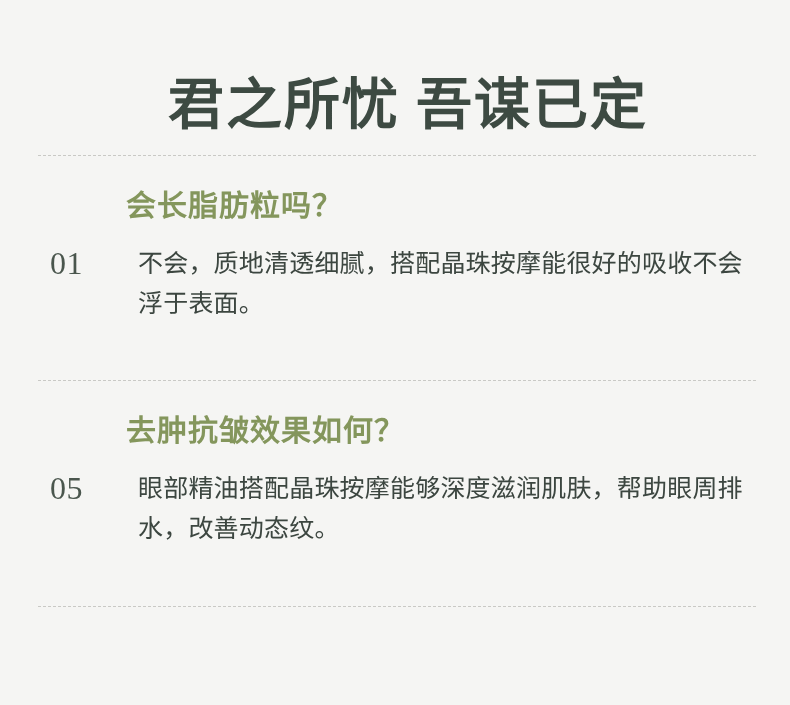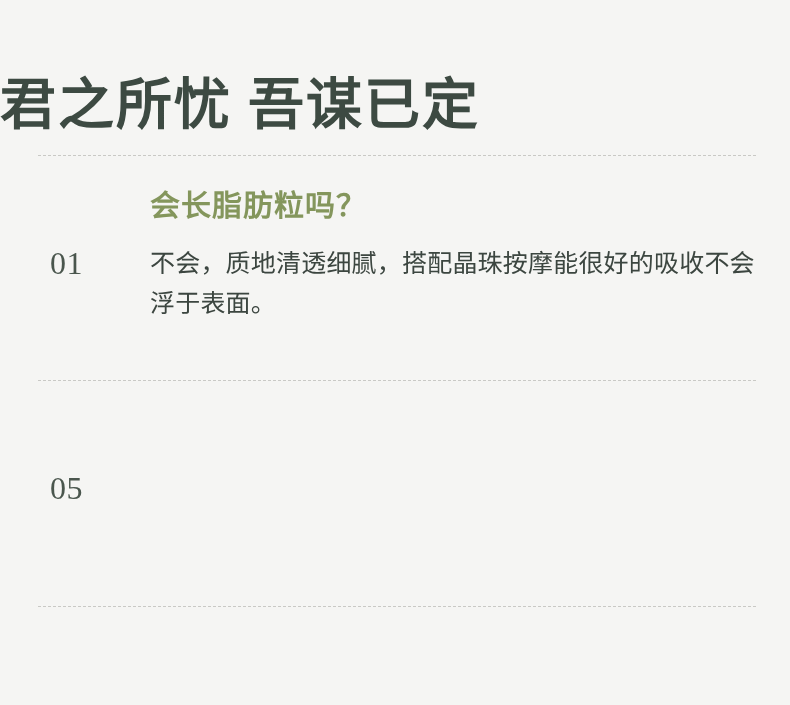--- a/index.html
+++ b/index.html
@@ -22,21 +22,21 @@
     background: #f5f5f3;
     box-sizing: border-box;
   }
 
   
   .title-wrap {
     position: absolute;
     top: 34px;
     left: 0;
     width: 648px;
-    text-align: left;
+    text-align: right;
   }
   .page-title {
     display: inline-block;
     font-family: "Liberation Serif", "DejaVu Serif", serif;
     font-size: 56px;
     line-height: 1.18;
     font-weight: 700;
     color: #3d4a42;
     letter-spacing: 2px;
     white-space: pre;
@@ -70,21 +70,21 @@
     top: 92px;
     font-family: "Liberation Serif", "DejaVu Serif", serif;
     font-size: 32px;
     line-height: 1;
     color: #4a564d;
     letter-spacing: 0.5px;
   }
 
   .faq-body {
     position: absolute;
-    left: 150px;
+    left: 126px;
     top: 32px;
     width: 620px;
   }
 
   .faq-question {
     font-family: "Liberation Serif", "DejaVu Serif", serif;
     font-size: 30px;
     line-height: 1.25;
     font-weight: 700;
     color: #84965c;
@@ -92,21 +92,21 @@
     margin: 0 0 18px 0;
     white-space: pre;
   }
 
   .faq-answer {
     font-family: "Liberation Sans", "DejaVu Sans", sans-serif;
     font-size: 25px;
     line-height: 1.62;
     color: #3c4640;
     letter-spacing: 0.2px;
-    margin: 0;
+    margin: 12px;
     width: 615px;
     word-break: break-all;
   }
 </style>
 </head>
 <body>
 
 <div class="page">
 
   <div class="title-wrap">
@@ -121,18 +121,20 @@
       <p class="faq-question">会长脂肪粒吗？</p>
       <p class="faq-answer">不会，质地清透细腻，搭配晶珠按摩能很好的吸收不会浮于表面。</p>
     </div>
   </div>
 
   <div class="divider divider-mid"></div>
 
   <div class="faq-block faq-block-2">
     <div class="faq-index">05</div>
     <div class="faq-body">
+      <p class="faq-question">去肿抗皱效果如何？</p>
+      <p class="faq-answer">眼部精油搭配晶珠按摩能够深度滋润肌肤，帮助眼周排水，改善动态纹。</p>
     </div>
   </div>
 
   <div class="divider divider-bottom"></div>
 
 </div>
 
 </body></html>

